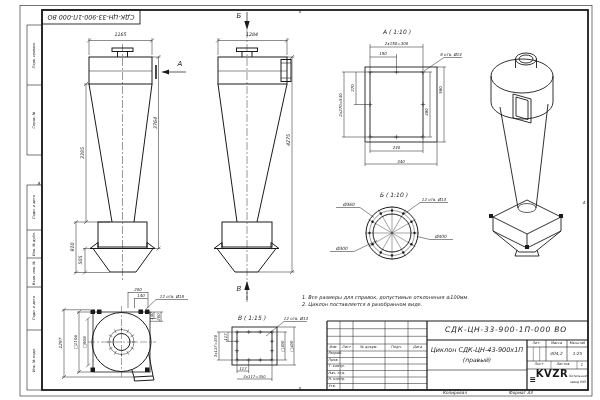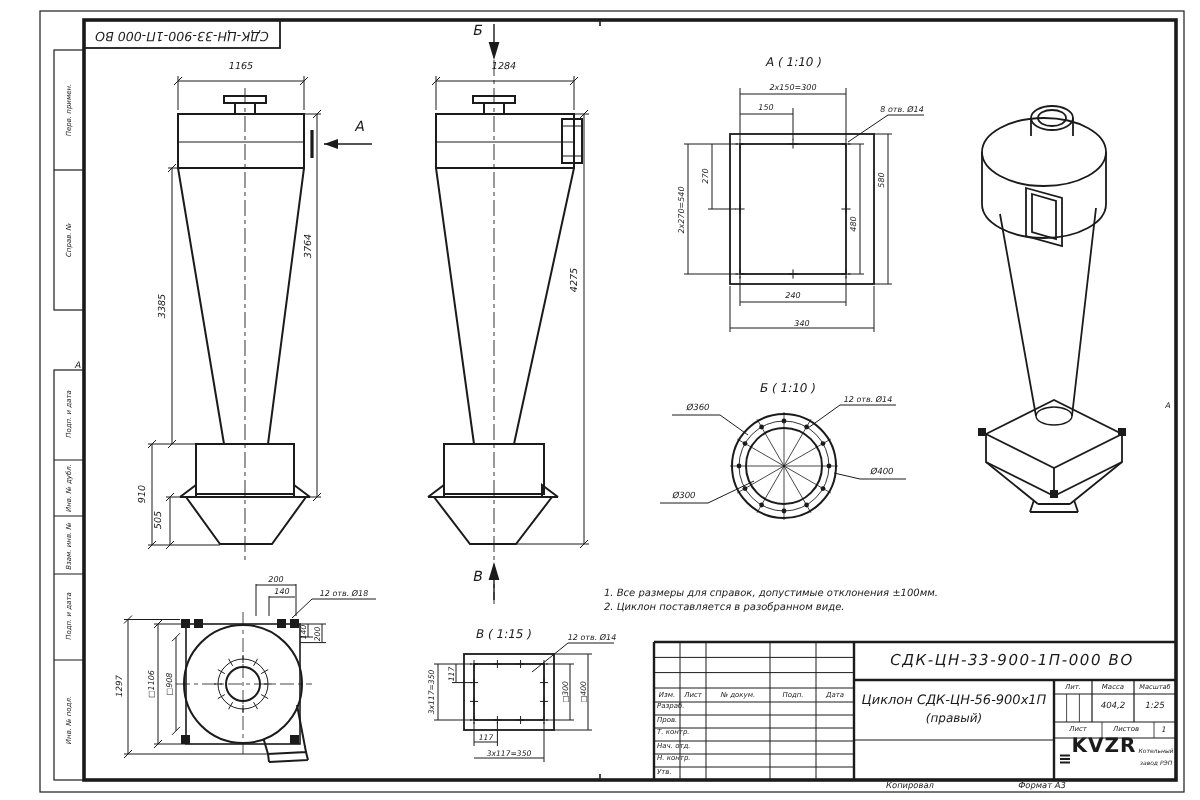--- a/index.html
+++ b/index.html
@@ -212,21 +212,21 @@
 <span class="lbl r" style="left:225.5px;top:336.5px;font-size:3.8px">117</span>
 <span class="lbl r" style="left:282.5px;top:346px;font-size:3.8px">□300</span>
 <span class="lbl r" style="left:291.5px;top:346px;font-size:3.8px">□400</span>
 <span class="lbl" style="left:243px;top:368.5px;font-size:3.8px">117</span>
 <span class="lbl" style="left:254.5px;top:377px;font-size:3.8px">3x117=350</span>
 
 <span class="lbl tl" style="left:302px;top:294.5px;font-size:5px">1. Все размеры для справок, допустимые отклонения ±100мм.</span>
 <span class="lbl tl" style="left:302px;top:301.5px;font-size:5px">2. Циклон поставляется в разобранном виде.</span>
 
 <span class="lbl" style="left:506px;top:330px;font-size:7.5px;letter-spacing:0.8px">СДК-ЦН-33-900-1П-000 ВО</span>
-<span class="lbl" style="left:477px;top:350px;font-size:6.5px">Циклон СДК-ЦН-56-900х1П</span>
+<span class="lbl" style="left:477px;top:350px;font-size:6.5px">Циклон СДК-ЦН-43-900х1П</span>
 <span class="lbl" style="left:477px;top:359.5px;font-size:6px">(правый)</span>
 <span class="lbl" style="left:333.5px;top:347.5px;font-size:3.5px">Изм.</span>
 <span class="lbl" style="left:346.5px;top:347.5px;font-size:3.5px">Лист</span>
 <span class="lbl" style="left:369px;top:347.5px;font-size:3.5px">№ докум.</span>
 <span class="lbl" style="left:396.5px;top:347.5px;font-size:3.5px">Подп.</span>
 <span class="lbl" style="left:417.5px;top:347.5px;font-size:3.5px">Дата</span>
 <span class="lbl tl" style="left:328.5px;top:352.3px;font-size:3.5px">Разраб.</span>
 <span class="lbl tl" style="left:328.5px;top:358.8px;font-size:3.5px">Пров.</span>
 <span class="lbl tl" style="left:328.5px;top:365.3px;font-size:3.5px">Т. контр.</span>
 <span class="lbl tl" style="left:328.5px;top:371.8px;font-size:3.5px">Нач. отд.</span>

